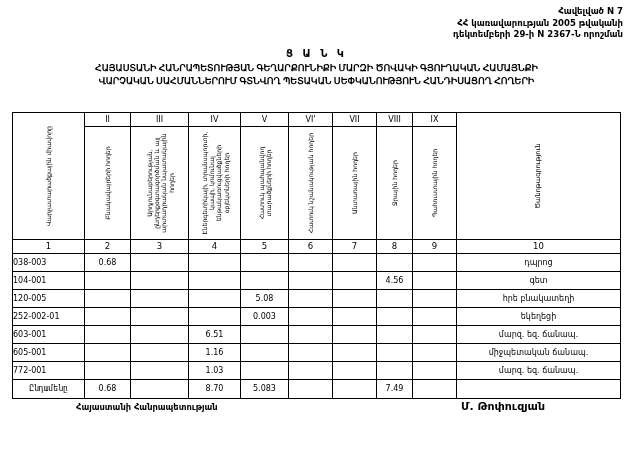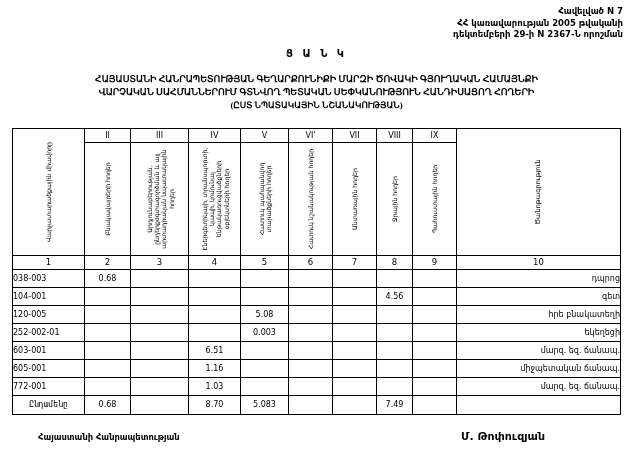--- a/index.html
+++ b/index.html
@@ -36,36 +36,36 @@
   }
 
   .title-block {
     text-align: center;
     margin-top: 7px;
     font-weight: bold;
   }
   .title-main {
     font-size: 10px;
     letter-spacing: 3px;
-    margin-bottom: 14px;
+    margin-bottom: 3px;
   }
   .title-line {
     font-size: 9.3px;
     line-height: 13px;
     white-space: nowrap;
     font-family: Liberation Serif, serif;
   }
   .title-line.small {
     font-size: 8.8px;
   }
 
   
   table.grid {
     border-collapse: collapse;
-    margin: 16px auto 0 auto;
+    margin: 24px auto 0 auto;
     width: 608px;
     table-layout: fixed;
   }
   table.grid td, table.grid th {
     border: 1px solid #000000;
     padding: 0;
     font-size: 8px;
     vertical-align: middle;
   }
 
@@ -118,36 +118,36 @@
     font-size: 8.4px;
     text-align: left;
   }
   td.num {
     text-align: center;
     font-size: 8.4px;
   }
   td.note {
     padding-left: 5px;
     font-size: 8px;
-    text-align: right;
+    text-align: center;
   }
   tr.total td {
     height: 18px;
     font-weight: normal;
   }
   td.total-label {
     text-align: center;
     font-size: 8.4px;
     font-family: Liberation Mono, monospace;
   }
 
   
   .footer {
-    margin-top: 16px;
-    padding-left: 38px;
+    margin-top: 2px;
+    padding-left: 76px;
     font-size: 8.3px;
     line-height: 12.5px;
     font-weight: bold;
     position: relative;
   }
   .footer .sign {
     position: absolute;
     right: 88px;
     bottom: 0;
     font-weight: bold;
@@ -162,21 +162,20 @@
   <div class="doc-header">
     <div>Հավելված N 7</div>
     <div>ՀՀ կառավարության 2005 թվականի</div>
     <div>դեկտեմբերի 29-ի N 2367-Ն որոշման</div>
   </div>
 
   <div class="title-block">
     <div class="title-main">Ց Ա Ն Կ</div>
     <div class="title-line">ՀԱՅԱՍՏԱՆԻ ՀԱՆՐԱՊԵՏՈՒԹՅԱՆ ԳԵՂԱՐՔՈՒՆԻՔԻ ՄԱՐԶԻ ԾՈՎԱԿԻ ԳՅՈՒՂԱԿԱՆ ՀԱՄԱՅՆՔԻ</div>
     <div class="title-line">ՎԱՐՉԱԿԱՆ ՍԱՀՄԱՆՆԵՐՈՒՄ  ԳՏՆՎՈՂ  ՊԵՏԱԿԱՆ ՍԵՓԿԱՆՈՒԹՅՈՒՆ  ՀԱՆԴԻՍԱՑՈՂ ՀՈՂԵՐԻ</div>
-    <div class="title-line small">(ԸՍՏ ՆՊԱՏԱԿԱՅԻՆ ՆՇԱՆԱԿՈՒԹՅԱՆ)</div>
   </div>
 
   <table class="grid">
     <colgroup>
       <col style="width:72px">
       <col style="width:46px">
       <col style="width:58px">
       <col style="width:52px">
       <col style="width:48px">
       <col style="width:44px">

